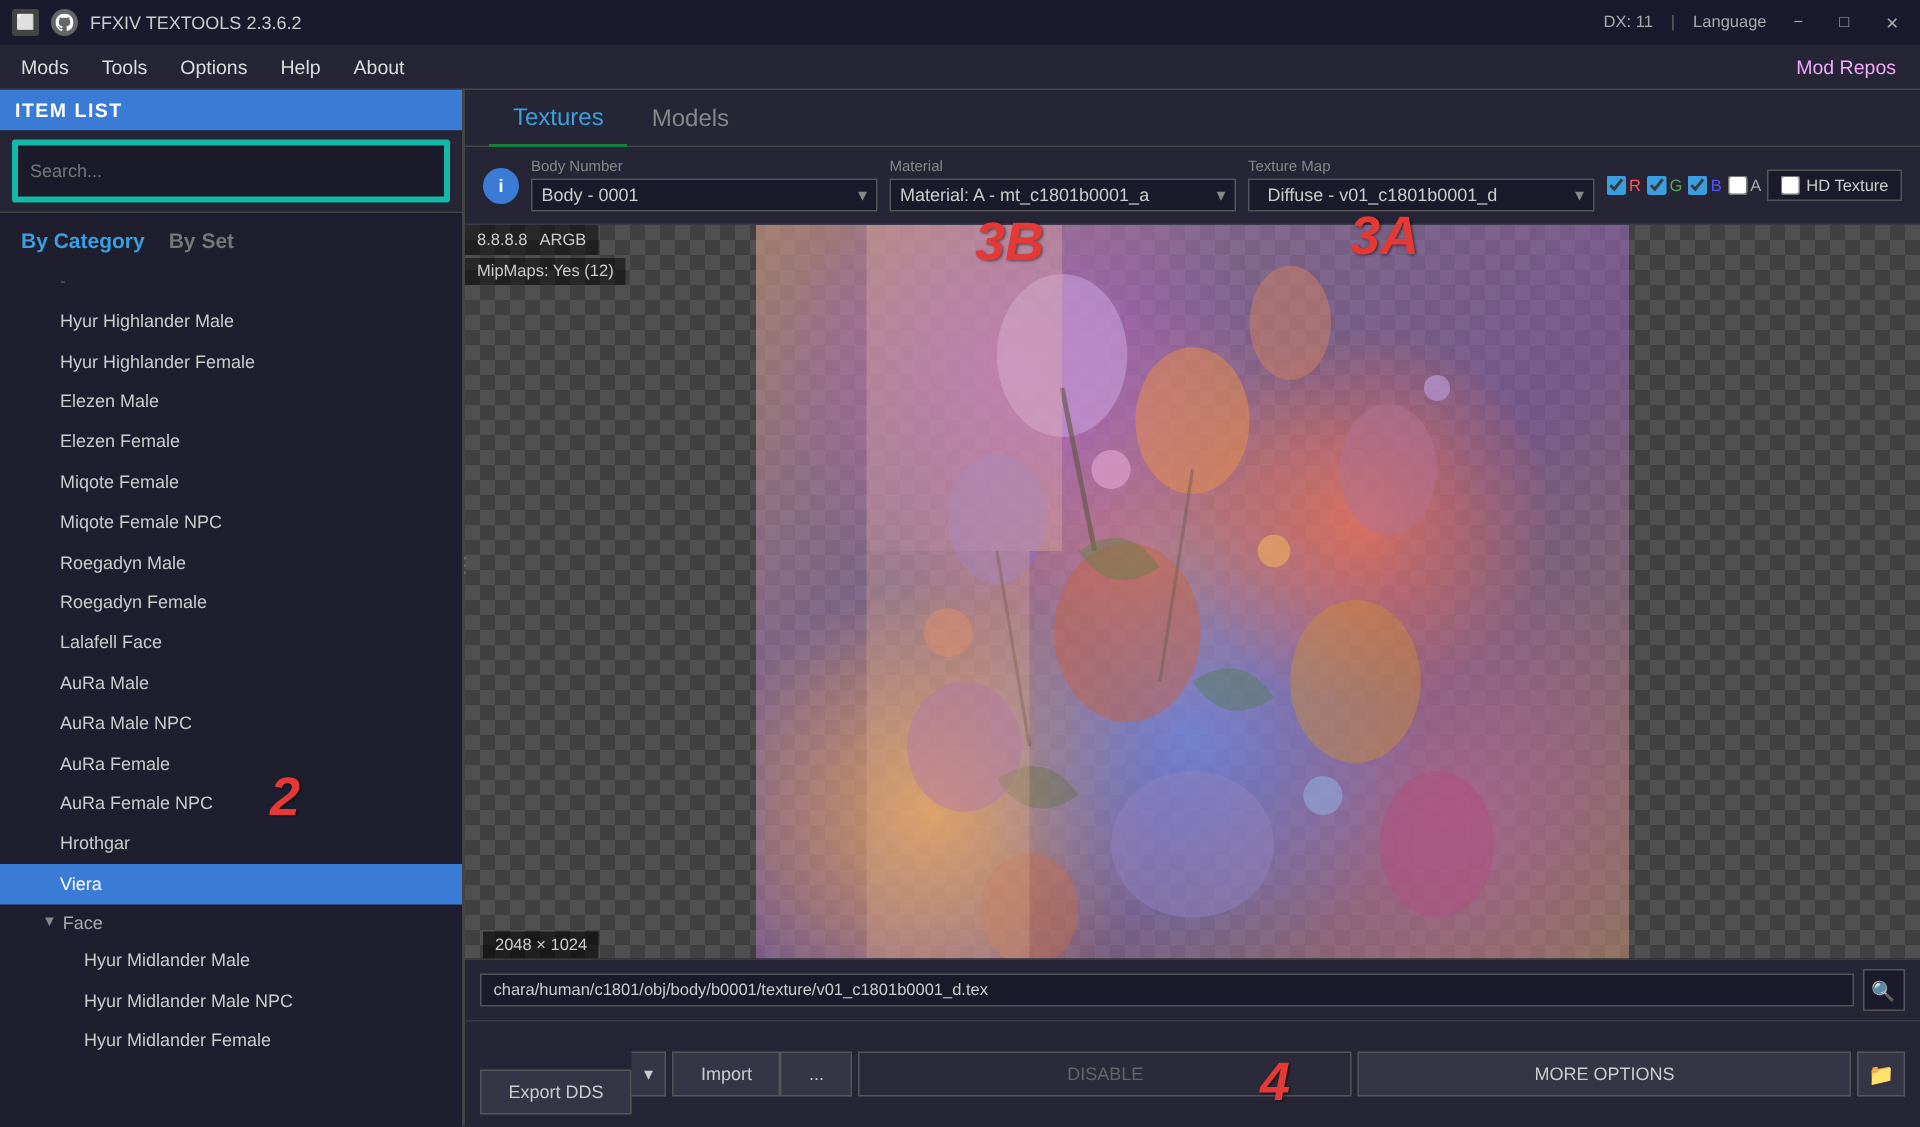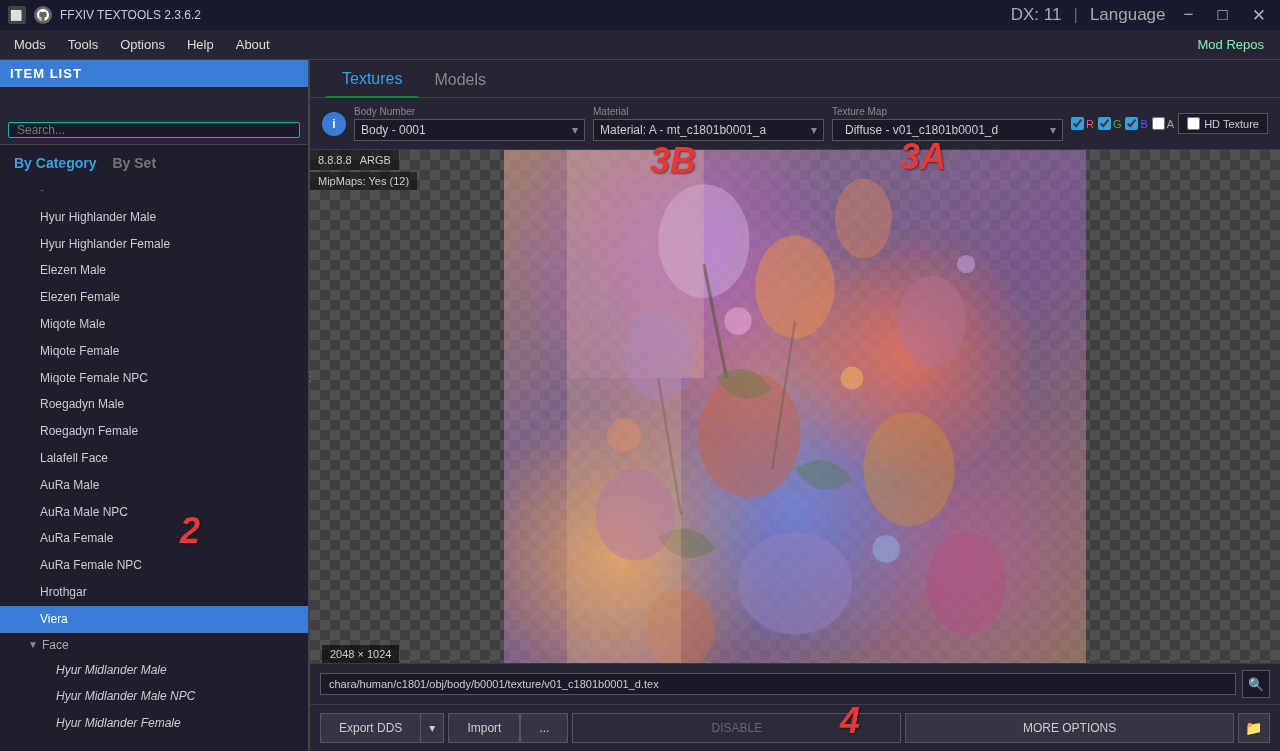--- a/index.html
+++ b/index.html
@@ -18,21 +18,21 @@
     #title-bar-left { display: flex; align-items: center; gap: 8px; }
     #title-bar-left .app-icon {
       width: 18px; height: 18px; background: #444; border-radius: 2px;
       display: flex; align-items: center; justify-content: center; font-size: 10px;
     }
     #title-bar-left .github-icon {
       width: 18px; height: 18px; background: #666; border-radius: 50%;
       display: flex; align-items: center; justify-content: center; font-size: 9px; color: white;
     }
     #title-bar-left .app-title { font-size: 12px; color: #ccc; }
-    #title-bar-right { display: flex; align-items: center; gap: 12px; font-size: 17px; color: #aaa; }
+    #title-bar-right { display: flex; align-items: center; gap: 12px; font-size: 11px; color: #aaa; }
     #title-bar-right .win-btn {
       cursor: pointer; padding: 2px 6px;
       display: flex; align-items: center; justify-content: center;
     }
 
     
     #menu-bar {
       height: 30px;
       background: #252535;
       display: flex;
@@ -42,21 +42,21 @@
       justify-content: space-between;
     }
     #menu-bar-left { display: flex; align-items: center; gap: 2px; }
     .menu-item {
       padding: 4px 10px;
       cursor: pointer;
       color: #ddd;
       font-size: 13px;
       border-radius: 3px;
     }
-    #menu-bar-right { padding-right: 12px; color: #86efac; font-size: 13px; }
+    #menu-bar-right { padding-right: 12px; color: #f0abfc; font-size: 13px; }
 
     
     #main-layout {
       display: flex;
       height: calc(751px - 60px);
     }
 
     
     #sidebar {
       width: 310px;
@@ -75,27 +75,26 @@
       letter-spacing: 1px;
     }
     #sidebar-search {
       padding: 6px 8px;
       background: #252535;
       border-bottom: 1px solid #444;
     }
     #sidebar-search input {
       width: 100%;
       background: #1a1a2a;
-      border: 1px solid #14b8a6;
-      color: #ccc;
-      padding: 0 8px;
+      border: 4px solid #14b8a6;
+      color: #ccc;
+      padding: 10px 8px;
       font-size: 12px;
       border-radius: 2px;
       outline: none;
-      margin-top: 29px;
     }
     #sidebar-search input::placeholder { color: #777; }
     #category-tabs {
       display: flex;
       padding: 8px 10px 4px;
       gap: 8px;
       background: #1e1e2e;
     }
     .cat-tab {
       cursor: pointer;
@@ -116,21 +115,21 @@
     #item-list::-webkit-scrollbar-track { background: #1a1a2e; }
     #item-list::-webkit-scrollbar-thumb { background: #555; }
     .list-item {
       padding: 5px 10px 5px 40px;
       cursor: pointer;
       color: #ccc;
       font-size: 12px;
       line-height: 1.4;
     }
     .list-item.selected { background: #3a7bd5; color: white; }
-    .list-item.indented { padding-left: 56px; font-style: italic; }
+    .list-item.indented { padding-left: 56px; }
     .list-group {
       padding: 5px 10px 5px 28px;
       color: #aaa;
       font-size: 12px;
       display: flex;
       align-items: center;
       gap: 4px;
     }
     .list-group .arrow { color: #888; font-size: 10px; }
 
@@ -341,21 +340,21 @@
     }
     .action-btn {
       padding: 7px 18px;
       background: #353545;
       border: 1px solid #555;
       color: #ccc;
       cursor: pointer;
       font-size: 12px;
       white-space: nowrap;
     }
-    .action-btn.primary { background: #353545; }
+    .action-btn.primary { background: #353545; margin-top: 24px; }
     .action-btn.disabled { background: #2a2a3a; color: #666; cursor: default; }
     .action-btn.dropdown-arrow {
       padding: 7px 8px;
       border-left: none;
     }
     #folder-btn {
       width: 32px; height: 30px;
       background: #353545;
       border: 1px solid #555;
       color: #ccc;
@@ -434,21 +433,20 @@
       <span class="cat-tab active">By Category</span>
       <span class="cat-tab inactive">By Set</span>
     </div>
     <div id="item-list">
 
       <div class="list-item" style="padding-left:40px; color:#555;">-</div>
       <div class="list-item">Hyur Highlander Male</div>
       <div class="list-item">Hyur Highlander Female</div>
       <div class="list-item">Elezen Male</div>
       <div class="list-item">Elezen Female</div>
-      <div class="list-item">Miqote Male</div>
       <div class="list-item">Miqote Female</div>
       <div class="list-item">Miqote Female NPC</div>
       <div class="list-item">Roegadyn Male</div>
       <div class="list-item">Roegadyn Female</div>
       <div class="list-item">Lalafell Face</div>
       <div class="list-item">AuRa Male</div>
       <div class="list-item">AuRa Male NPC</div>
       <div class="list-item">AuRa Female</div>
       <div class="list-item">AuRa Female NPC</div>
       <div class="list-item">Hrothgar</div>

